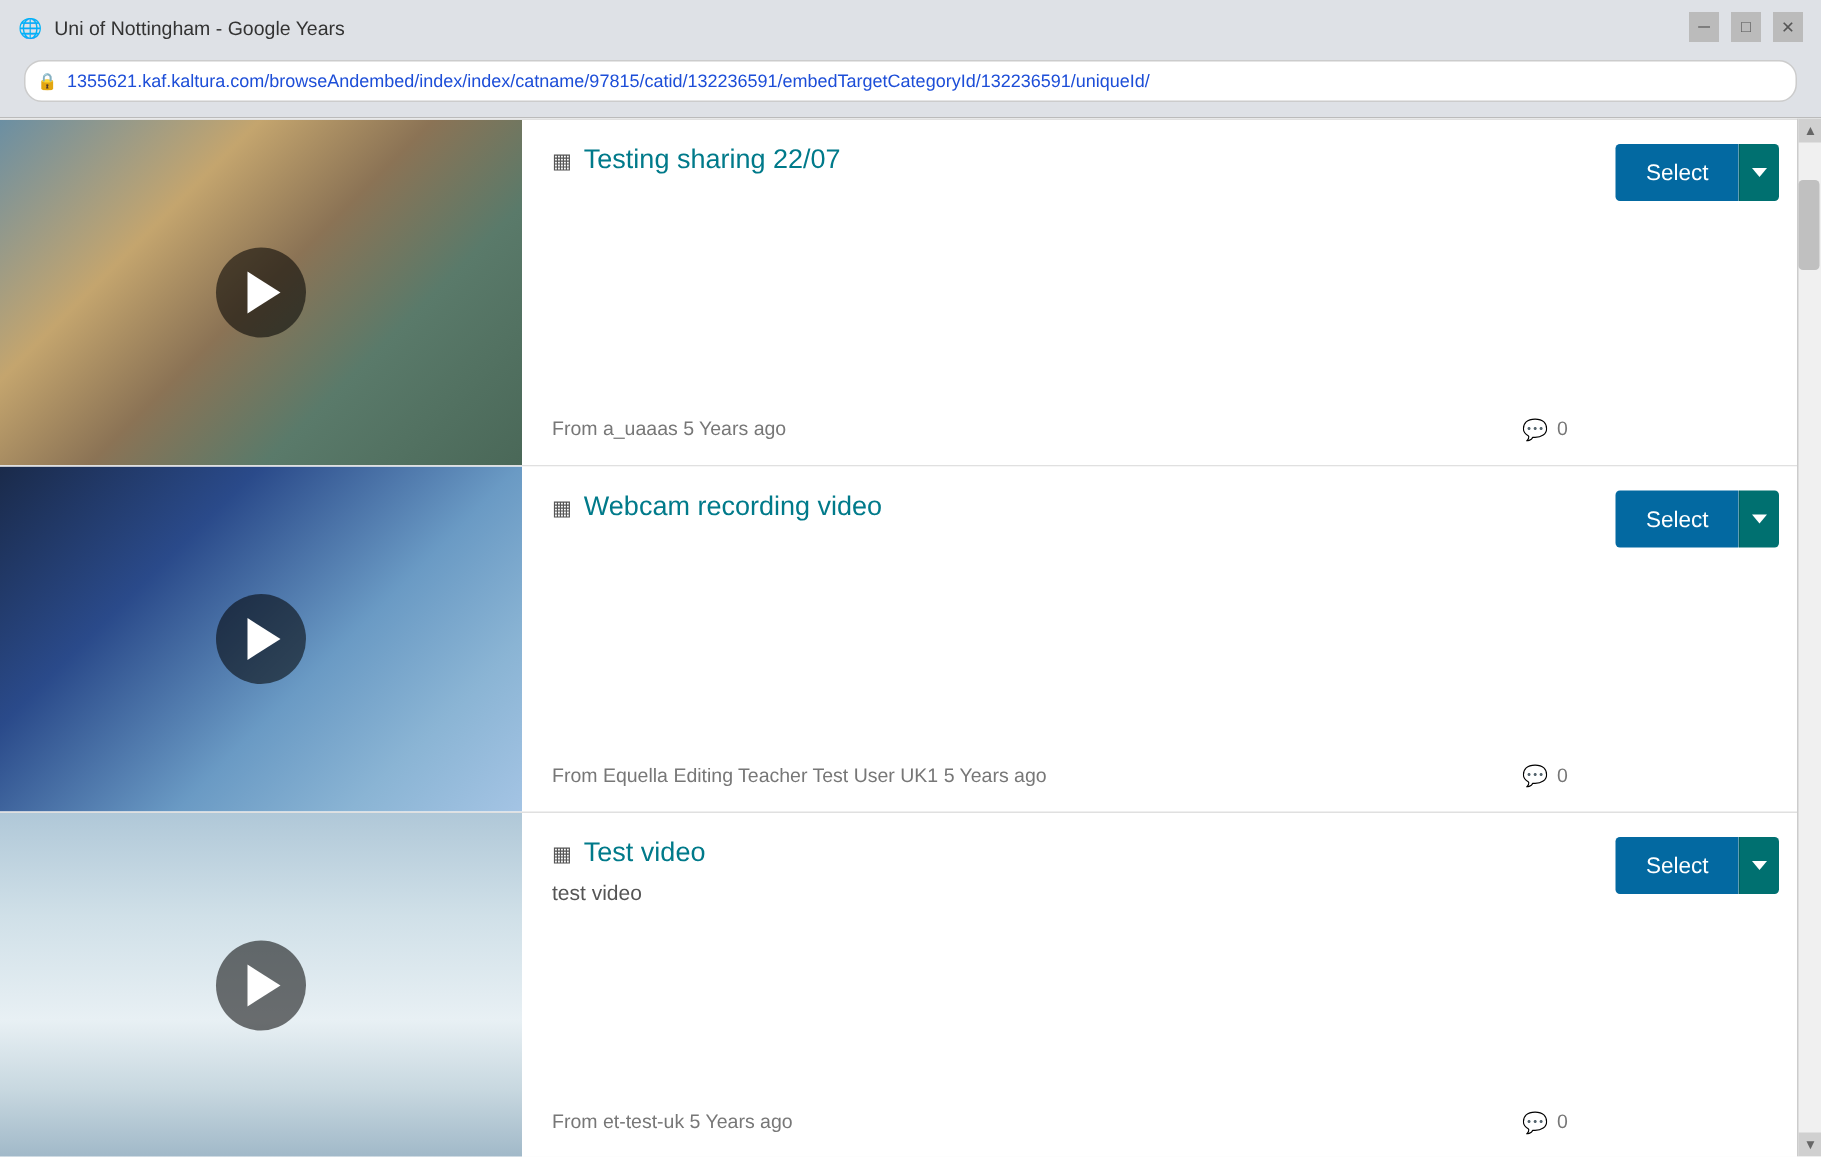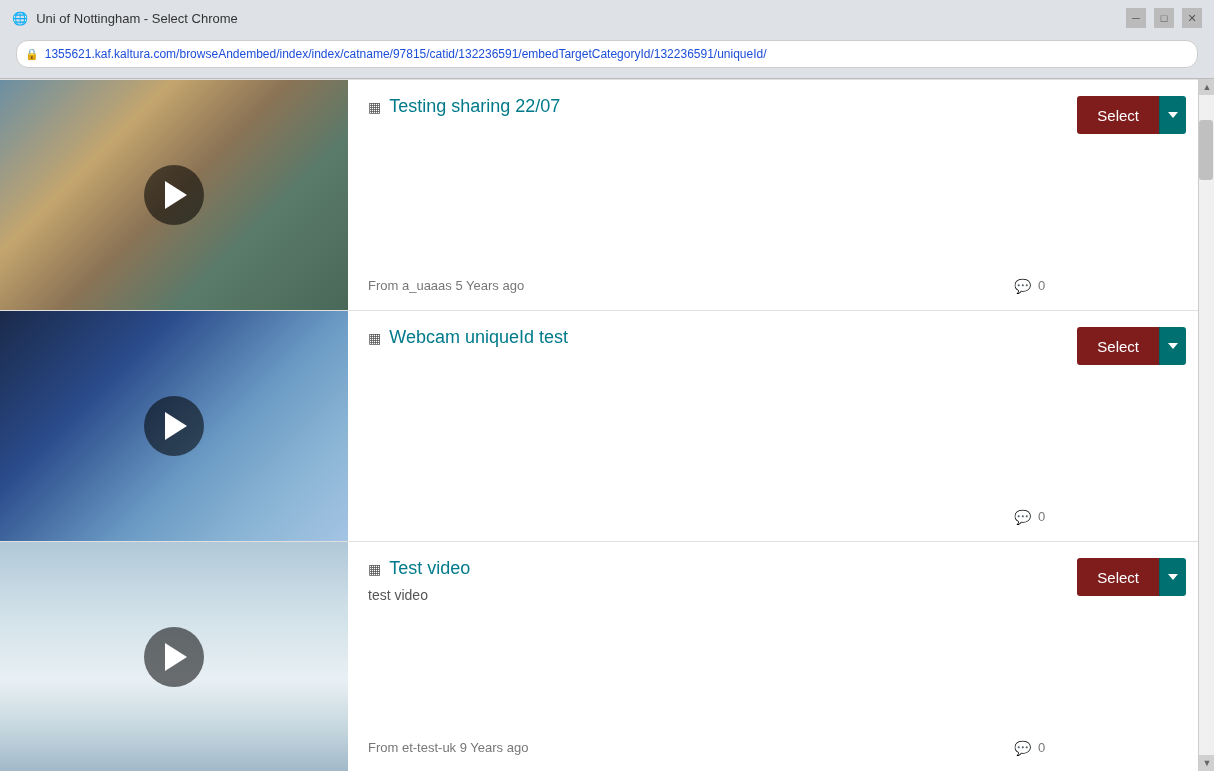--- a/index.html
+++ b/index.html
@@ -201,21 +201,21 @@
       padding: 16px 12px;
     }
 
     .select-btn-group {
       display: flex;
       align-items: center;
       height: 38px;
     }
 
     .select-btn {
-      background: #7f1d1d;
+      background: #0369a1;
       color: #fff;
       border: none;
       padding: 0 20px;
       height: 38px;
       font-size: 15px;
       cursor: pointer;
       border-radius: 3px 0 0 3px;
     }
 
     .select-dropdown {
@@ -283,21 +283,21 @@
     .content-inner {
       margin-right: 16px;
     }
   </style>
 </head>
 <body>
 
 <div class="browser-chrome">
   <div class="title-bar">
     <span style="font-size:13px;">🌐</span>
-    <span class="title-bar-text">Uni of Nottingham - Select Chrome</span>
+    <span class="title-bar-text">Uni of Nottingham - Google Years</span>
     <div class="window-controls">
       <div class="win-btn">─</div>
       <div class="win-btn">□</div>
       <div class="win-btn">✕</div>
     </div>
   </div>
   <div style="padding: 0 8px 6px 8px;">
     <div class="address-bar">
       <span class="lock-icon">🔒</span>
       <span class="address-text">1355621.kaf.kaltura.com/browseAndembed/index/index/catname/97815/catid/132236591/embedTargetCategoryId/132236591/uniqueId/</span>
@@ -343,24 +343,25 @@
         <div class="thumbnail-wrap">
           <div class="thumb-blur"></div>
           <div class="play-btn">
             <div class="play-triangle"></div>
           </div>
         </div>
         <div class="item-details">
           <div>
             <div class="item-title-row">
               <span class="film-icon">▦</span>
-              <a class="item-title">Webcam uniqueId test</a>
+              <a class="item-title">Webcam recording video</a>
             </div>
           </div>
           <div class="item-meta">
+            <span>From Equella Editing Teacher Test User UK1 5 Years ago</span>
             <span class="comment-icon">💬</span>
             <span class="comment-count">0</span>
           </div>
         </div>
         <div class="select-wrap">
           <div class="select-btn-group">
             <button class="select-btn">Select</button>
             <button class="select-dropdown">
               <span class="chevron-down"></span>
             </button>
@@ -377,21 +378,21 @@
         </div>
         <div class="item-details">
           <div>
             <div class="item-title-row">
               <span class="film-icon">▦</span>
               <a class="item-title">Test video</a>
             </div>
             <div class="item-description">test video</div>
           </div>
           <div class="item-meta">
-            <span>From et-test-uk 9 Years ago</span>
+            <span>From et-test-uk 5 Years ago</span>
             <span class="comment-icon">💬</span>
             <span class="comment-count">0</span>
           </div>
         </div>
         <div class="select-wrap">
           <div class="select-btn-group">
             <button class="select-btn">Select</button>
             <button class="select-dropdown">
               <span class="chevron-down"></span>
             </button>

